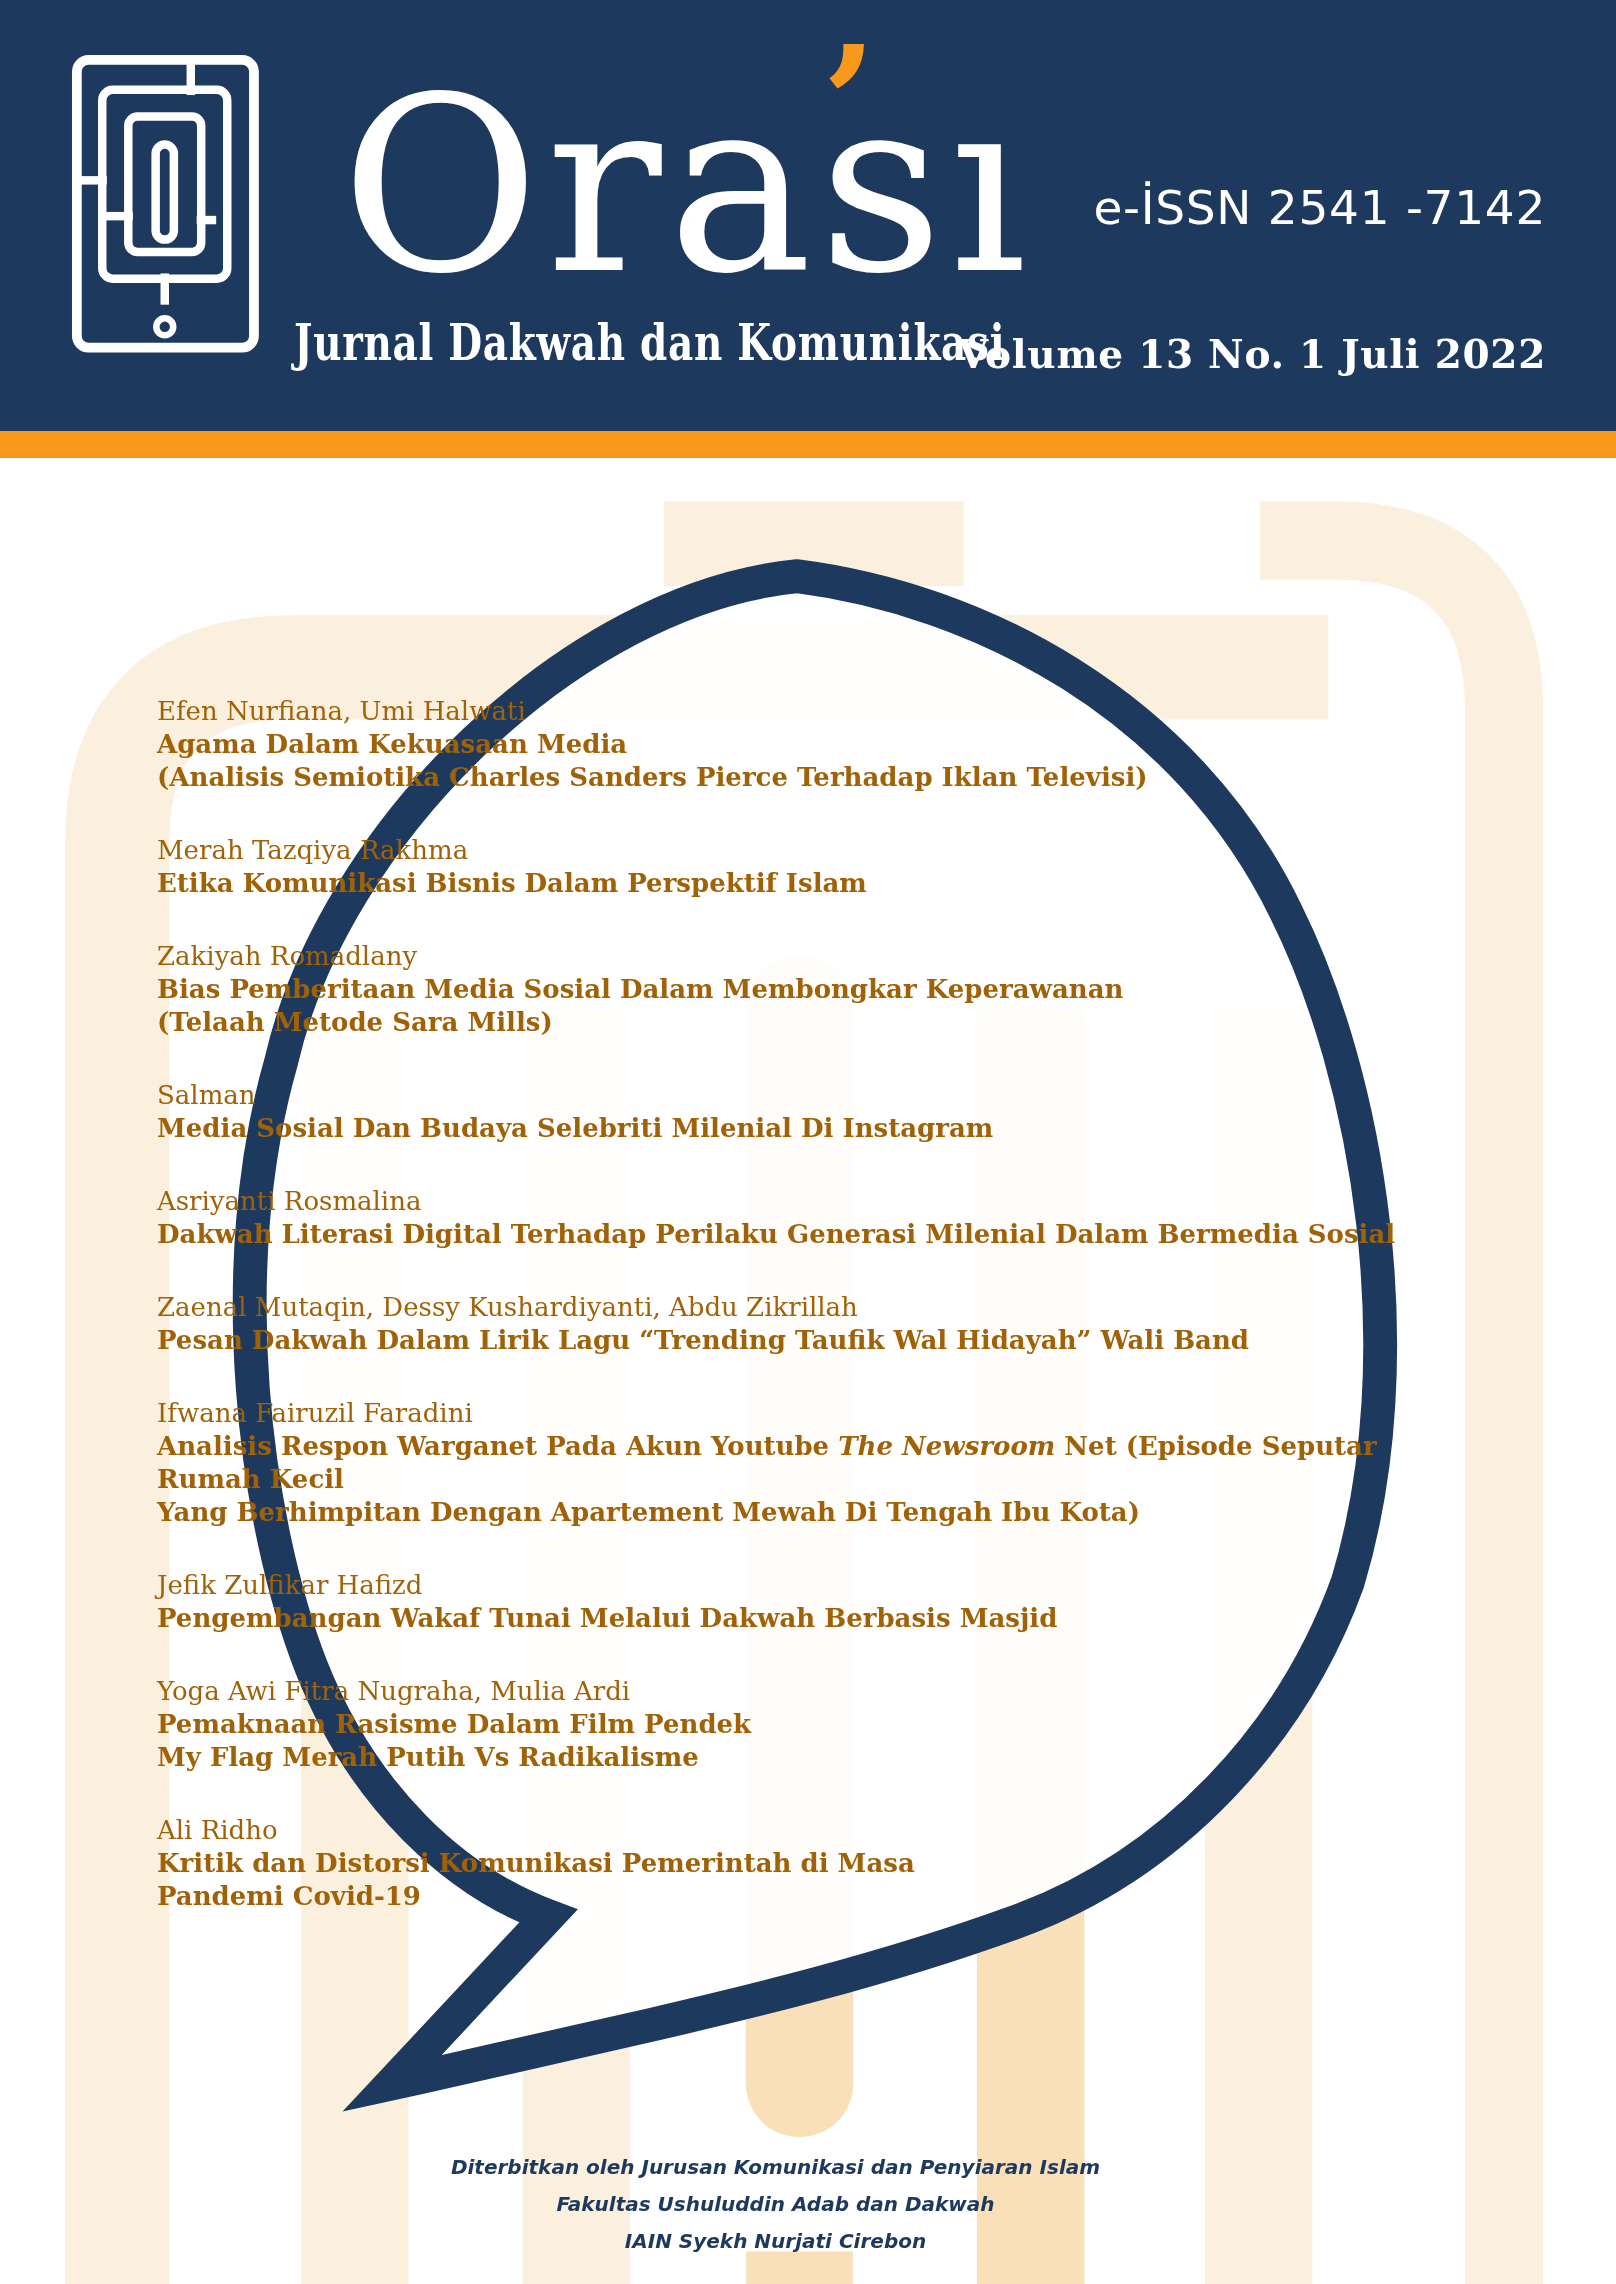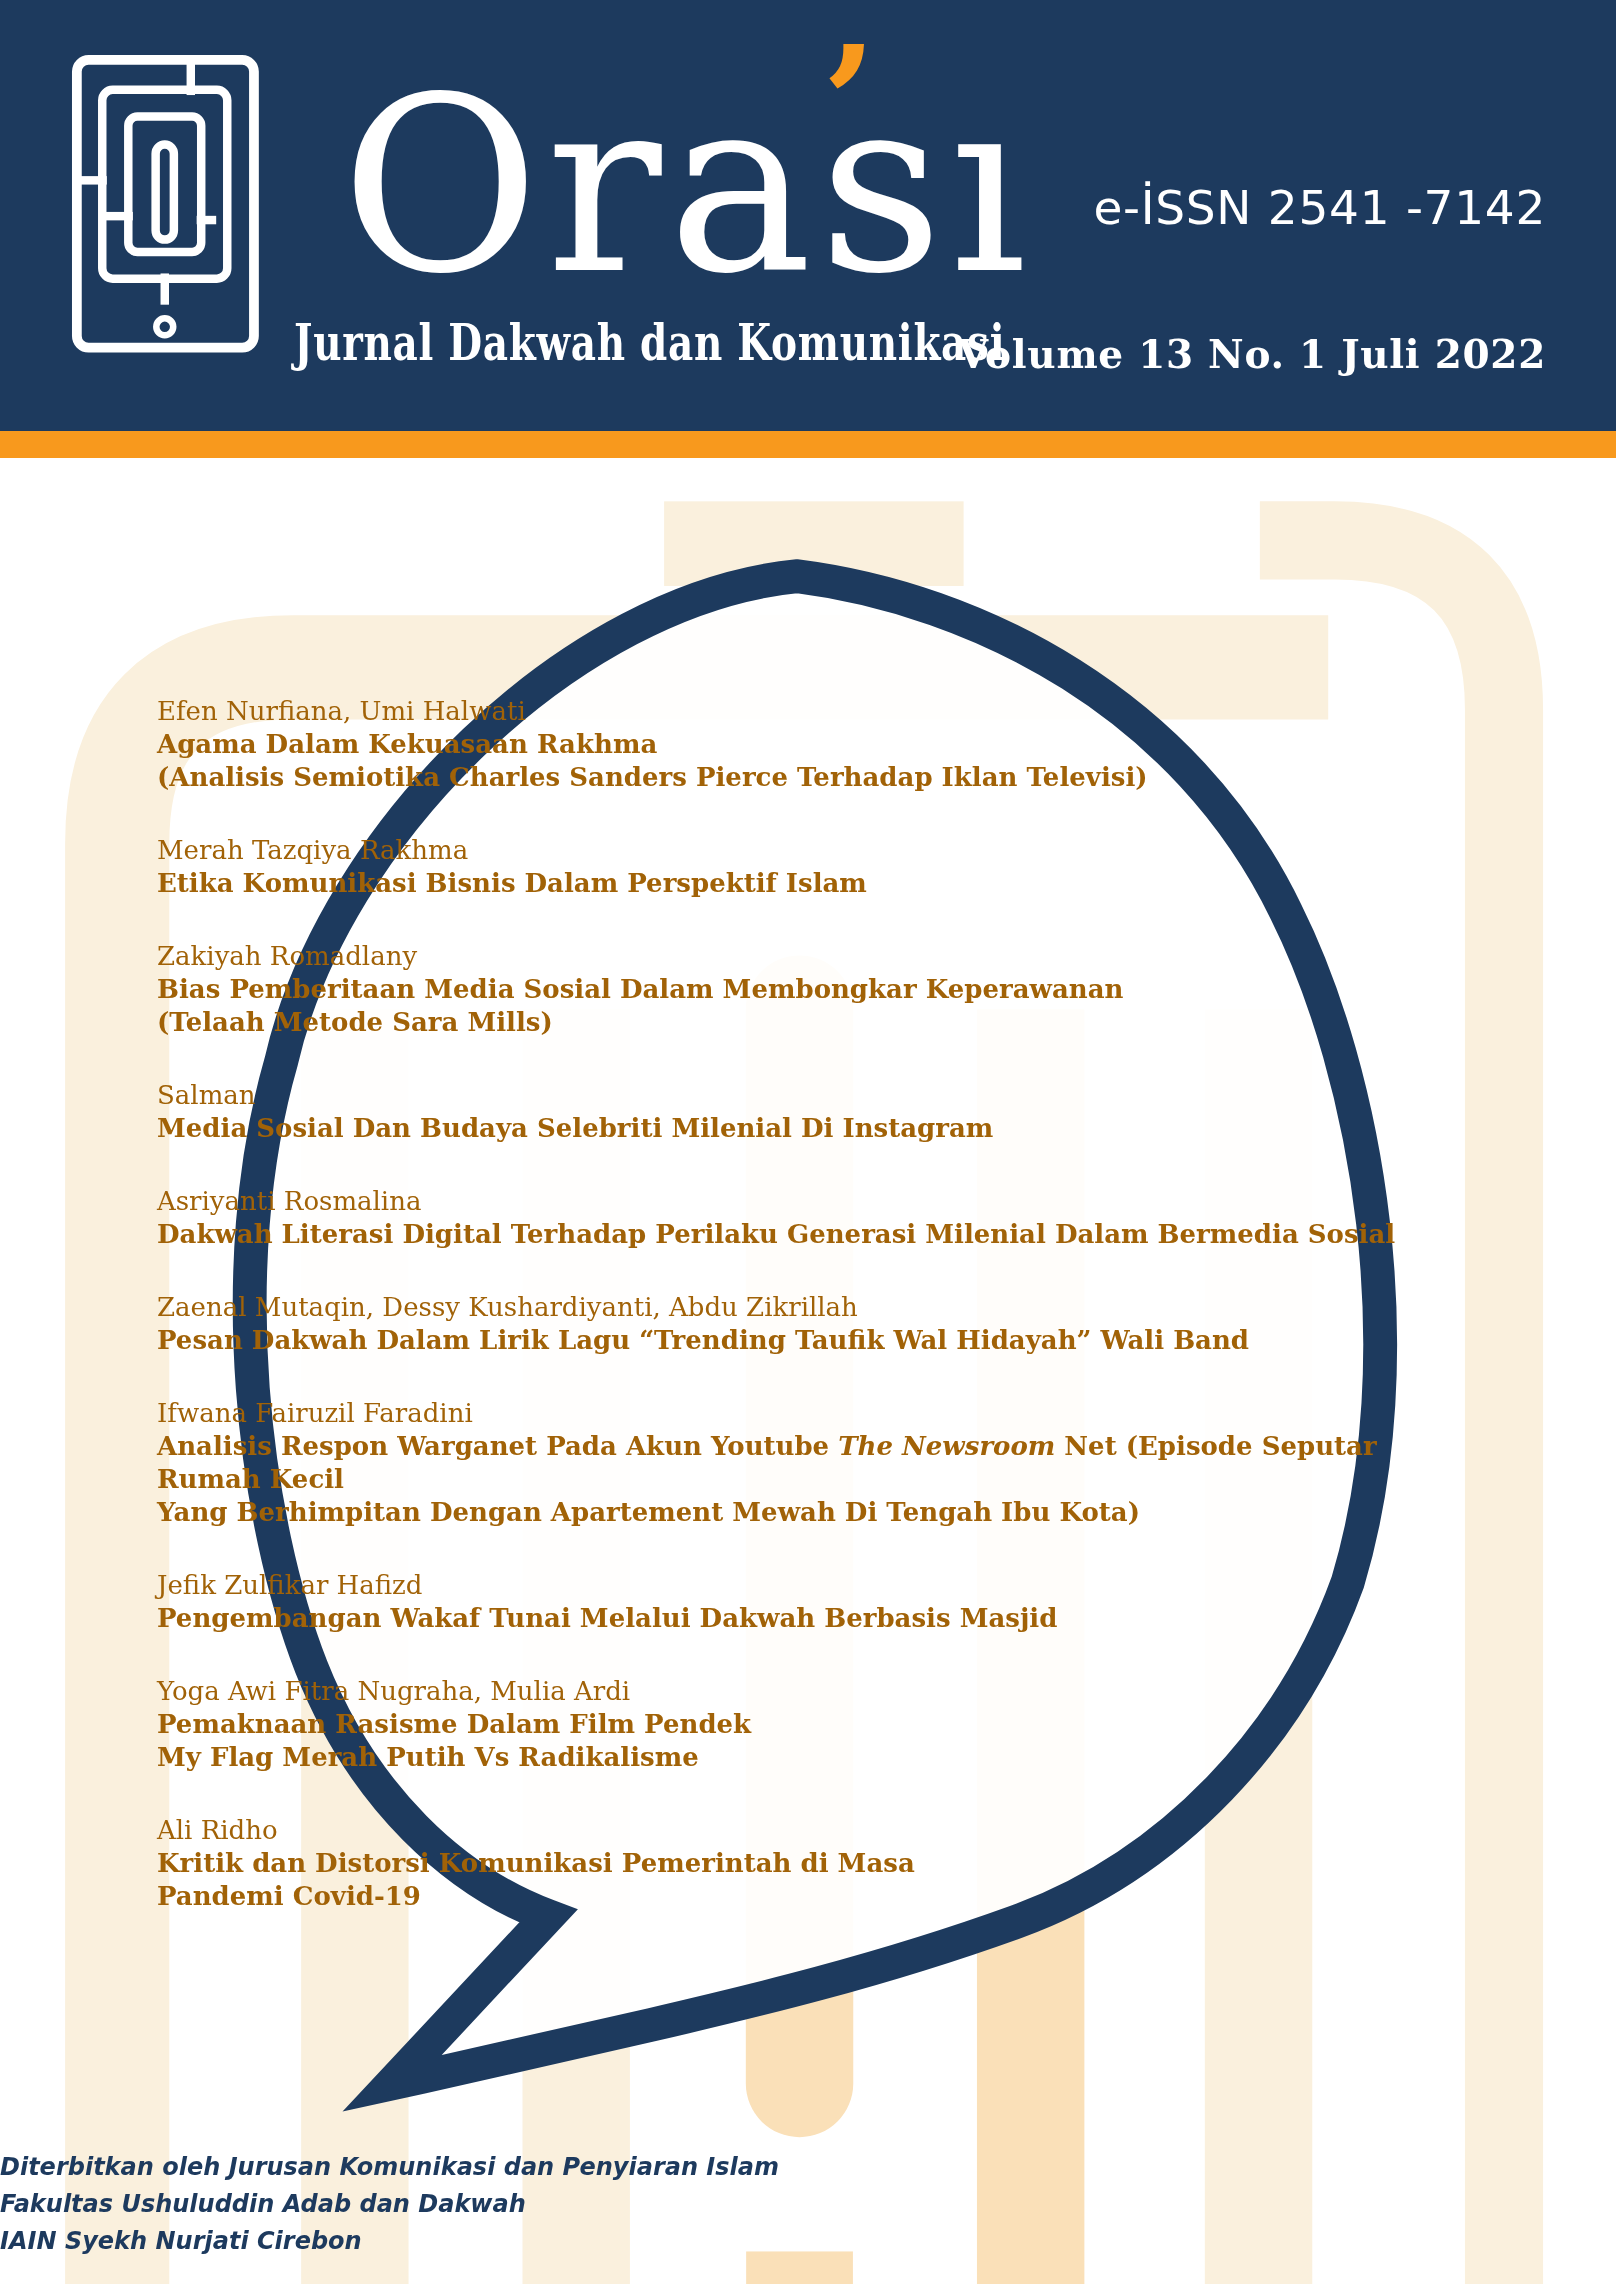--- a/index.html
+++ b/index.html
@@ -22,23 +22,23 @@
   
   .bg-art{position:absolute;left:0;top:0;width:1616px;height:2284px;z-index:1;}
   
   .toc{position:absolute;left:157px;top:695px;width:1302px;z-index:2;text-align:left;
        color:#a16207;font-size:26px;line-height:33px;}
   .toc-entry{margin:0 0 40px 0;}
   .toc-authors{font-weight:400;}
   .toc-title{font-weight:700;}
   .toc-italic{font-style:italic;}
   
-  .footer{position:absolute;left:0;top:2149px;width:1551px;z-index:2;text-align:left;
+  .footer{position:absolute;left:0;top:2149px;width:1551px;z-index:2;text-align:center;
           color:#1d3a5e;font-family:"DejaVu Sans",sans-serif;font-weight:700;font-style:italic;
-          font-size:24px;line-height:37px;}
+          font-size:20px;line-height:37px;}
 </style>
 </head>
 <body>
 
 <div class="page">
 
   <svg class="bg-art" viewBox="0 0 2482 3508" width="1616" height="2284" aria-hidden="true">
 
     <path d="M 180 3600 L 180 1295 Q 180 1025 450 1025 L 2040 1025" fill="none" stroke="#faf0dd" stroke-width="160"></path>
 
@@ -87,21 +87,21 @@
       <div>e-İSSN 2541 -7142</div>
     </div>
     <div class="volume-line">Volume 13 No. 1 Juli 2022</div>
   </div>
   <div class="orange-stripe"></div>
 
   <div class="toc">
 
     <div class="toc-entry">
       <div class="toc-authors">Efen Nurfiana, Umi Halwati</div>
-      <div class="toc-title">Agama Dalam Kekuasaan Rakhma</div>
+      <div class="toc-title">Agama Dalam Kekuasaan Media</div>
       <div class="toc-title">(Analisis Semiotika Charles Sanders Pierce Terhadap Iklan Televisi)</div>
     </div>
 
     <div class="toc-entry">
       <div class="toc-authors">Merah Tazqiya Rakhma</div>
       <div class="toc-title">Etika Komunikasi Bisnis Dalam Perspektif Islam</div>
     </div>
 
     <div class="toc-entry">
       <div class="toc-authors">Zakiyah Romadlany</div>

